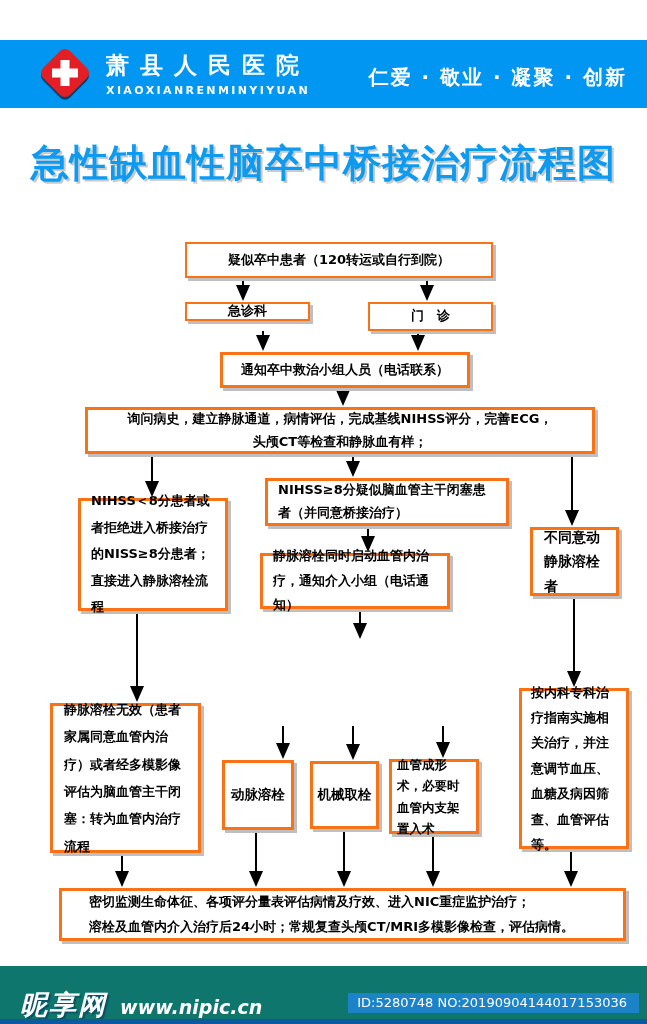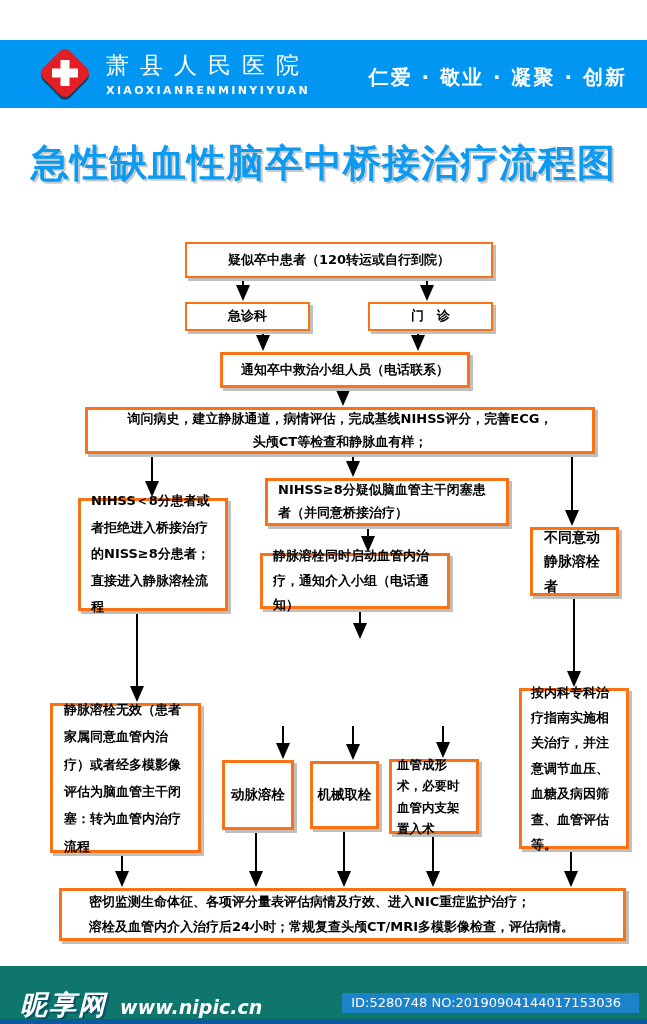--- a/index.html
+++ b/index.html
@@ -8,40 +8,40 @@
 
   
   .header{position:absolute;left:0;top:40px;width:647px;height:68px;background:#0096f2;}
   .logo{position:absolute;left:46px;top:14px;width:38px;height:38px;background:#e31e24;
         transform:rotate(45deg);border-radius:7px;box-shadow:2px 2px 0 rgba(0,0,0,.55);}
   .logo .bar-v{position:absolute;left:50%;top:50%;width:9px;height:26px;background:#fff;
         transform:translate(-50%,-50%) rotate(-45deg);}
   .logo .bar-h{position:absolute;left:50%;top:50%;width:26px;height:9px;background:#fff;
         transform:translate(-50%,-50%) rotate(-45deg);}
   .hosp{position:absolute;left:106px;top:10px;color:#fff;}
-  .hosp .cn{font-size:23px;font-weight:normal;letter-spacing:11px;white-space:nowrap;}
+  .hosp .cn{font-size:23px;font-weight:bold;letter-spacing:11px;white-space:nowrap;}
   .hosp .py{font-size:11px;font-weight:bold;letter-spacing:2.4px;margin-top:3px;white-space:nowrap;}
   .slogan{position:absolute;right:20px;top:24px;color:#fff;font-size:20px;font-weight:bold;
         letter-spacing:2px;white-space:nowrap;}
 
   
   .title{position:absolute;left:0;top:138px;width:647px;text-align:center;
         font-size:38px;font-weight:900;color:#0d9bf2;letter-spacing:1px;
         text-shadow:2px 2px 0 #c9c9c9;white-space:nowrap;}
 
   
   .box{position:absolute;box-sizing:border-box;background:#fff;border:3px solid #f97316;
        box-shadow:3px 3px 0 #bfbfbf;color:#000;font-weight:bold;font-size:13px;
        display:flex;align-items:center;line-height:1.6;}
   .box .ln{display:block;}
   .ctr{justify-content:center;text-align:center;}
   .lft{text-align:left;}
 
   #n-suspect{left:185px;top:242px;width:308px;height:36px;border-width:2.5px;}
-  #n-emergency{left:185px;top:302px;width:125px;height:29px;border-width:2.5px;}
+  #n-emergency{left:185px;top:302px;width:125px;height:19px;border-width:2.5px;}
   #n-outpatient{left:368px;top:302px;width:125px;height:29px;border-width:2.5px;}
   #n-notify{left:220px;top:352px;width:250px;height:36px;}
   #n-assess{left:85px;top:407px;width:510px;height:47px;line-height:1.7;}
   #n-assess .wrap{width:100%;text-align:center;}
   #n-low{left:78px;top:498px;width:150px;height:113px;padding:4px 10px;line-height:2.05;}
   #n-high{left:265px;top:478px;width:244px;height:48px;padding:2px 10px;line-height:1.75;}
   #n-refuse{left:530px;top:527px;width:89px;height:69px;padding:2px 11px;font-size:14px;line-height:1.75;}
   #n-startiv{left:260px;top:553px;width:190px;height:56px;padding:2px 10px;line-height:1.9;}
   #n-rtpa{left:265px;top:640px;width:213px;height:86px;padding:4px 10px;line-height:1.58;}
   #n-ivfail{left:50px;top:703px;width:151px;height:150px;padding:6px 11px;line-height:2.1;}
@@ -54,21 +54,21 @@
   
   .connectors{position:absolute;left:0;top:0;width:647px;height:1024px;pointer-events:none;}
 
   
   .footer{position:absolute;left:0;top:966px;width:647px;height:58px;background:#0f766e;}
   .footer .strip{position:absolute;left:0;bottom:0;width:100%;height:5px;background:#0b5aa0;}
   .nipic{position:absolute;left:20px;top:21px;color:#fff;font-style:italic;white-space:nowrap;}
   .nipic .brand{font-size:27px;font-weight:900;letter-spacing:2px;text-shadow:2px 2px 1px rgba(0,40,90,.45);}
   .nipic .url{font-size:19px;font-weight:bold;margin-left:8px;}
   .idbadge{position:absolute;right:8px;top:27px;background:#1d83c9;color:#fff;
-        font-size:13px;padding:2px 18px 3px 9px;white-space:nowrap;}
+        font-size:13px;padding:2px 12px 3px 9px;white-space:nowrap;}
 </style>
 </head>
 <body>
 
 <div class="page">
 
   <div class="header">
     <div class="logo">
       <div class="bar-v"></div>
         <div class="bar-h"></div>

